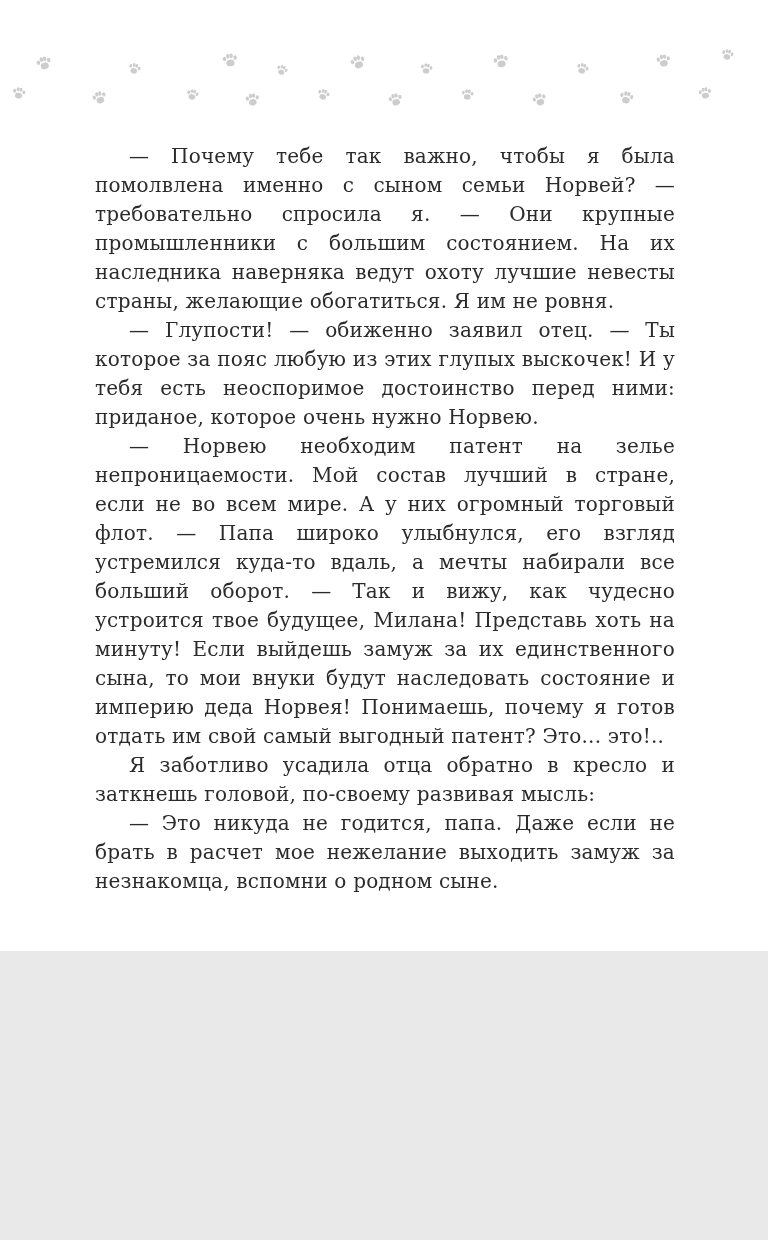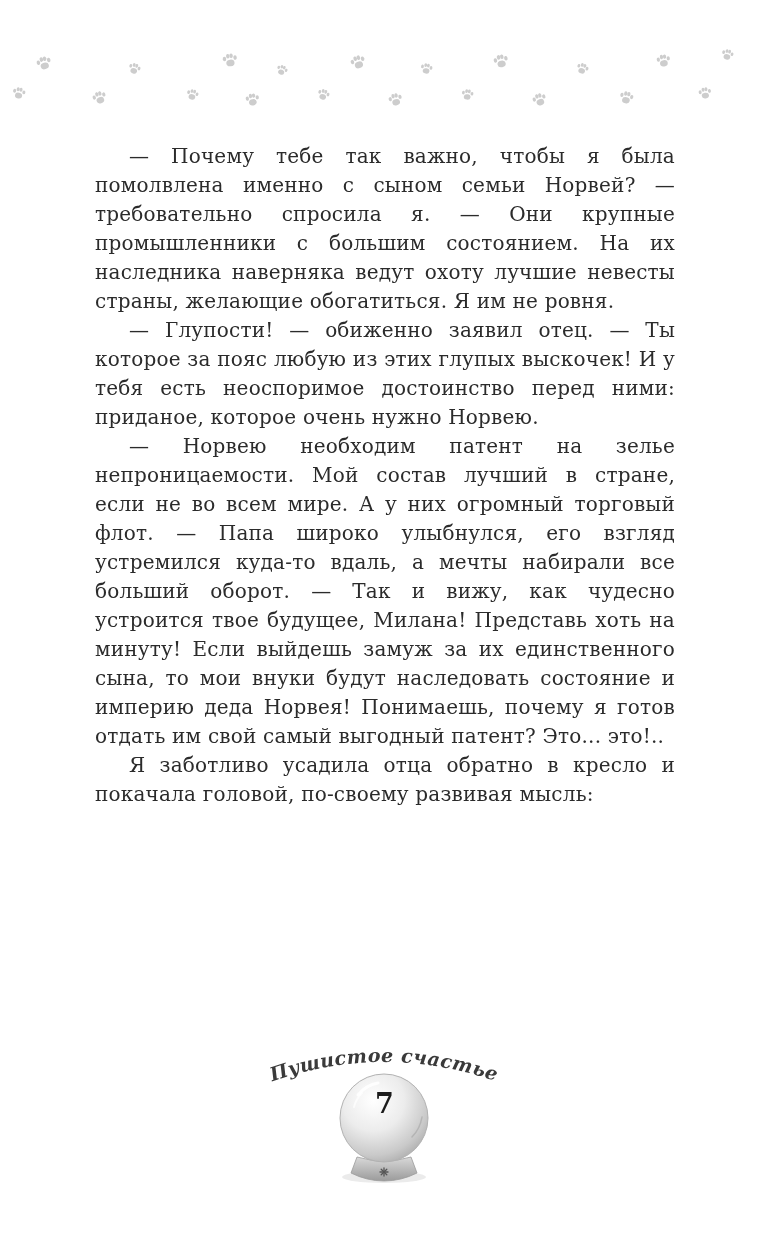--- a/index.html
+++ b/index.html
@@ -3,21 +3,21 @@
 <meta charset="utf-8">
 <style>
   * { margin: 0; padding: 0; box-sizing: border-box; }
   html, body { background: #e9e9e9; }
   body {
     width: 768px; height: 1240px;
     font-family: "DejaVu Serif", "Liberation Serif", serif;
   }
   .page {
     position: relative;
-    width: 768px; height: 1240px;
+    width: 768px; height: 951px;
     background: #ffffff;
     overflow: hidden;
   }
   
   .paw-band {
     position: absolute; top: 0; left: 0;
     width: 768px; height: 125px;
   }
   .paw { position: absolute; fill: #cdcdcd; }
   
@@ -129,21 +129,22 @@
       </svg>
       <svg class="paw" viewBox="0 0 24 24" style="left: 698px; top: 86px; width: 14px; height: 14px; transform: rotate(-8deg);">
         <use href="#paw-shape"></use>
       </svg>
     </div>
 
   <main class="text-block">
     <p>— Почему тебе так важно, чтобы я была помолвлена именно с сыном семьи Норвей? — требовательно спросила я. — Они крупные промышленники с большим состоянием. На их наследника наверняка ведут охоту лучшие невесты страны, желающие обогатиться. Я им не ровня.</p>
     <p>— Глупости! — обиженно заявил отец. — Ты которое за пояс любую из этих глупых выскочек! И у тебя есть неоспоримое достоинство перед ними: приданое, которое очень нужно Норвею.</p>
     <p>— Норвею необходим патент на зелье непроницаемости. Мой состав лучший в стране, если не во всем мире. А у них огромный торговый флот. — Папа широко улыбнулся, его взгляд устремился куда-то вдаль, а мечты набирали все больший оборот. — Так и вижу, как чудесно устроится твое будущее, Милана! Представь хоть на минуту! Если выйдешь замуж за их единственного сына, то мои внуки будут наследовать состояние и империю деда Норвея! Понимаешь, почему я готов отдать им свой самый выгодный патент? Это... это!..</p>
-    <p>Я заботливо усадила отца обратно в кресло и покачала головой, по-своему развивая мысль:</p>
+    <p>Я заботливо усадила отца обратно в кресло и заткнешь головой, по-своему развивая мысль:</p>
+    <p>— Это никуда не годится, папа. Даже если не брать в расчет мое нежелание выходить замуж за незнакомца, вспомни о родном сыне.</p>
   </main>
 
   <footer class="footer">
     <svg viewBox="0 0 260 160" width="260" height="160">
       <defs>
         <radialGradient id="ballGrad" cx="38%" cy="30%" r="78%">
           <stop offset="0%" stop-color="#ffffff"></stop>
           <stop offset="45%" stop-color="#ececec"></stop>
           <stop offset="80%" stop-color="#c9c9c9"></stop>
           <stop offset="100%" stop-color="#a9a9a9"></stop>

